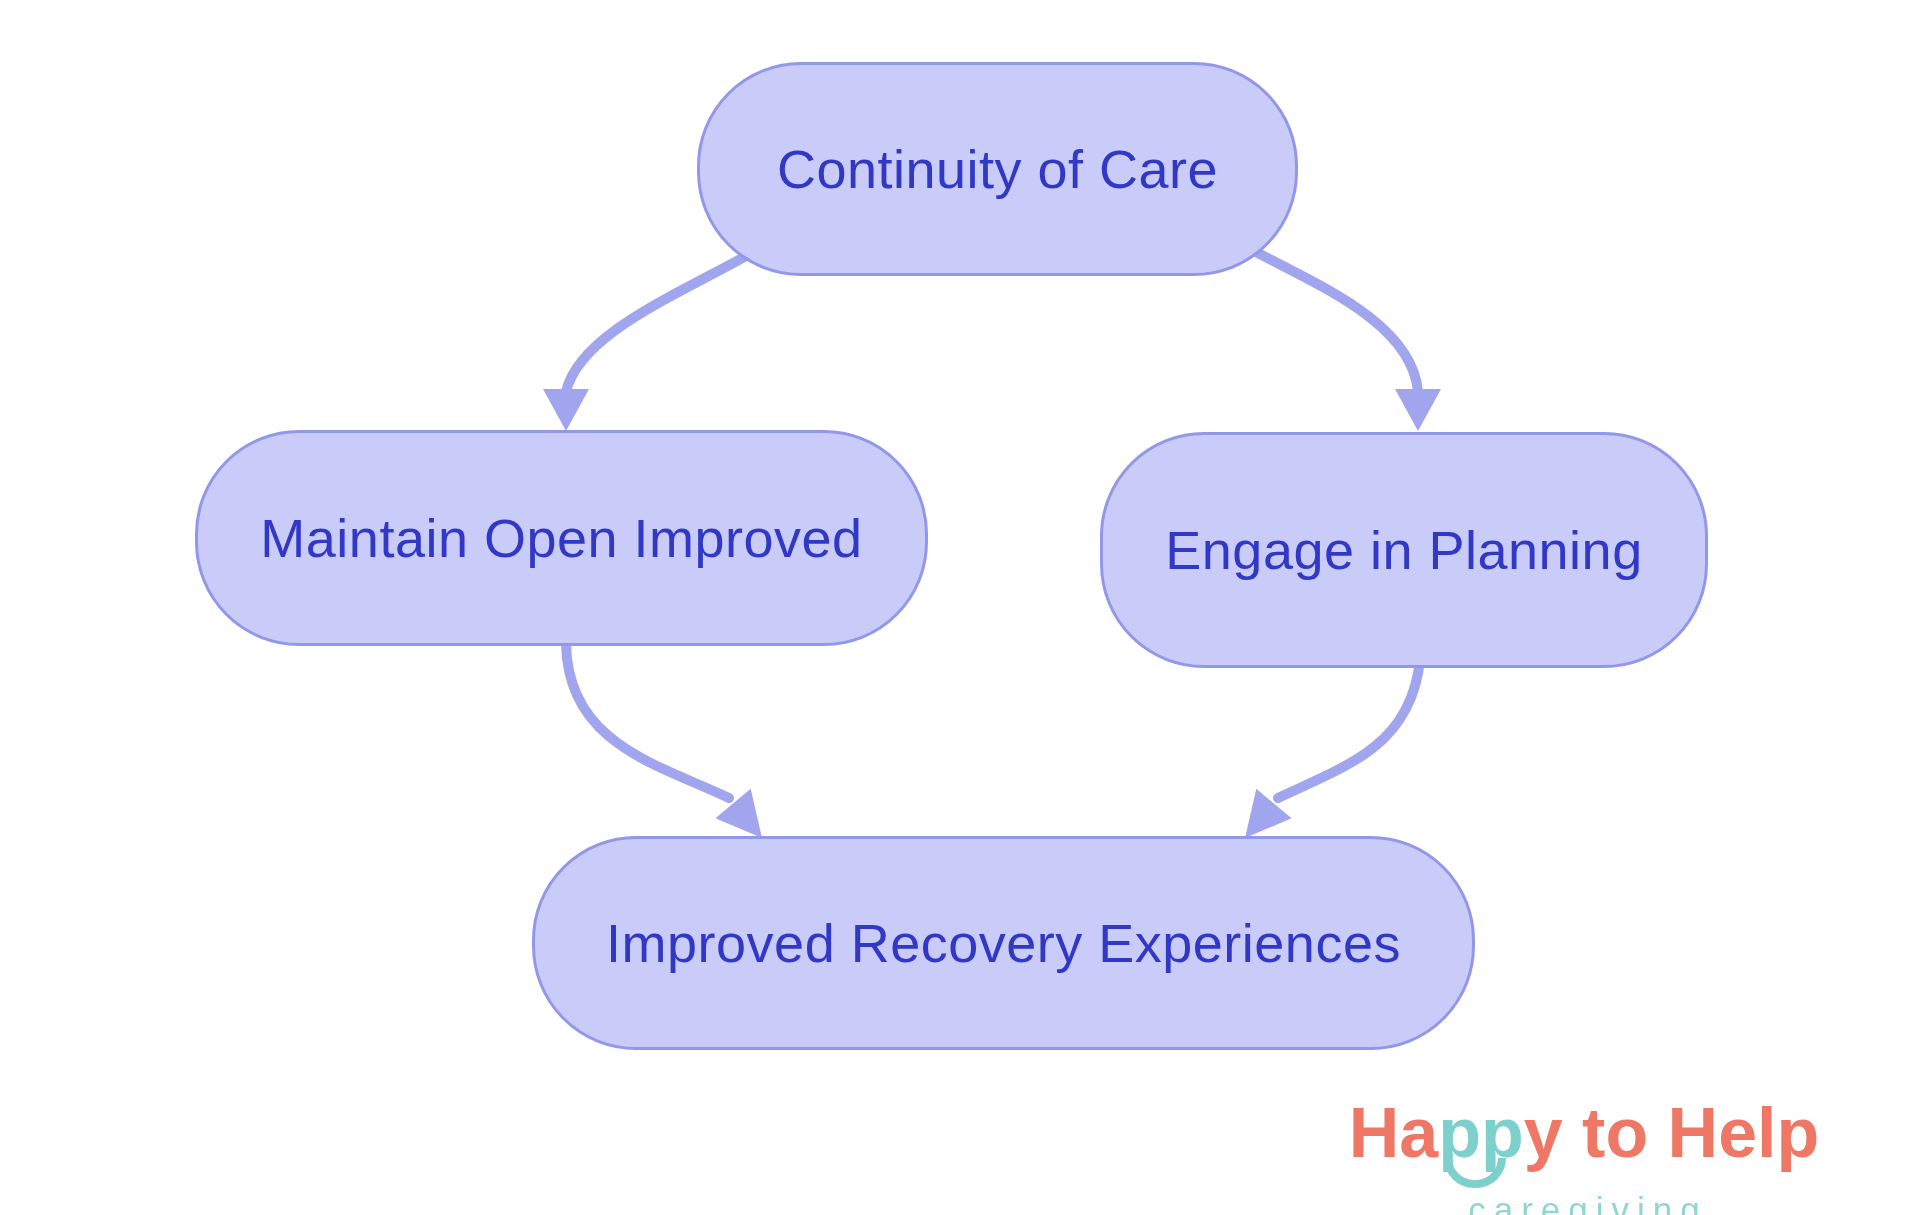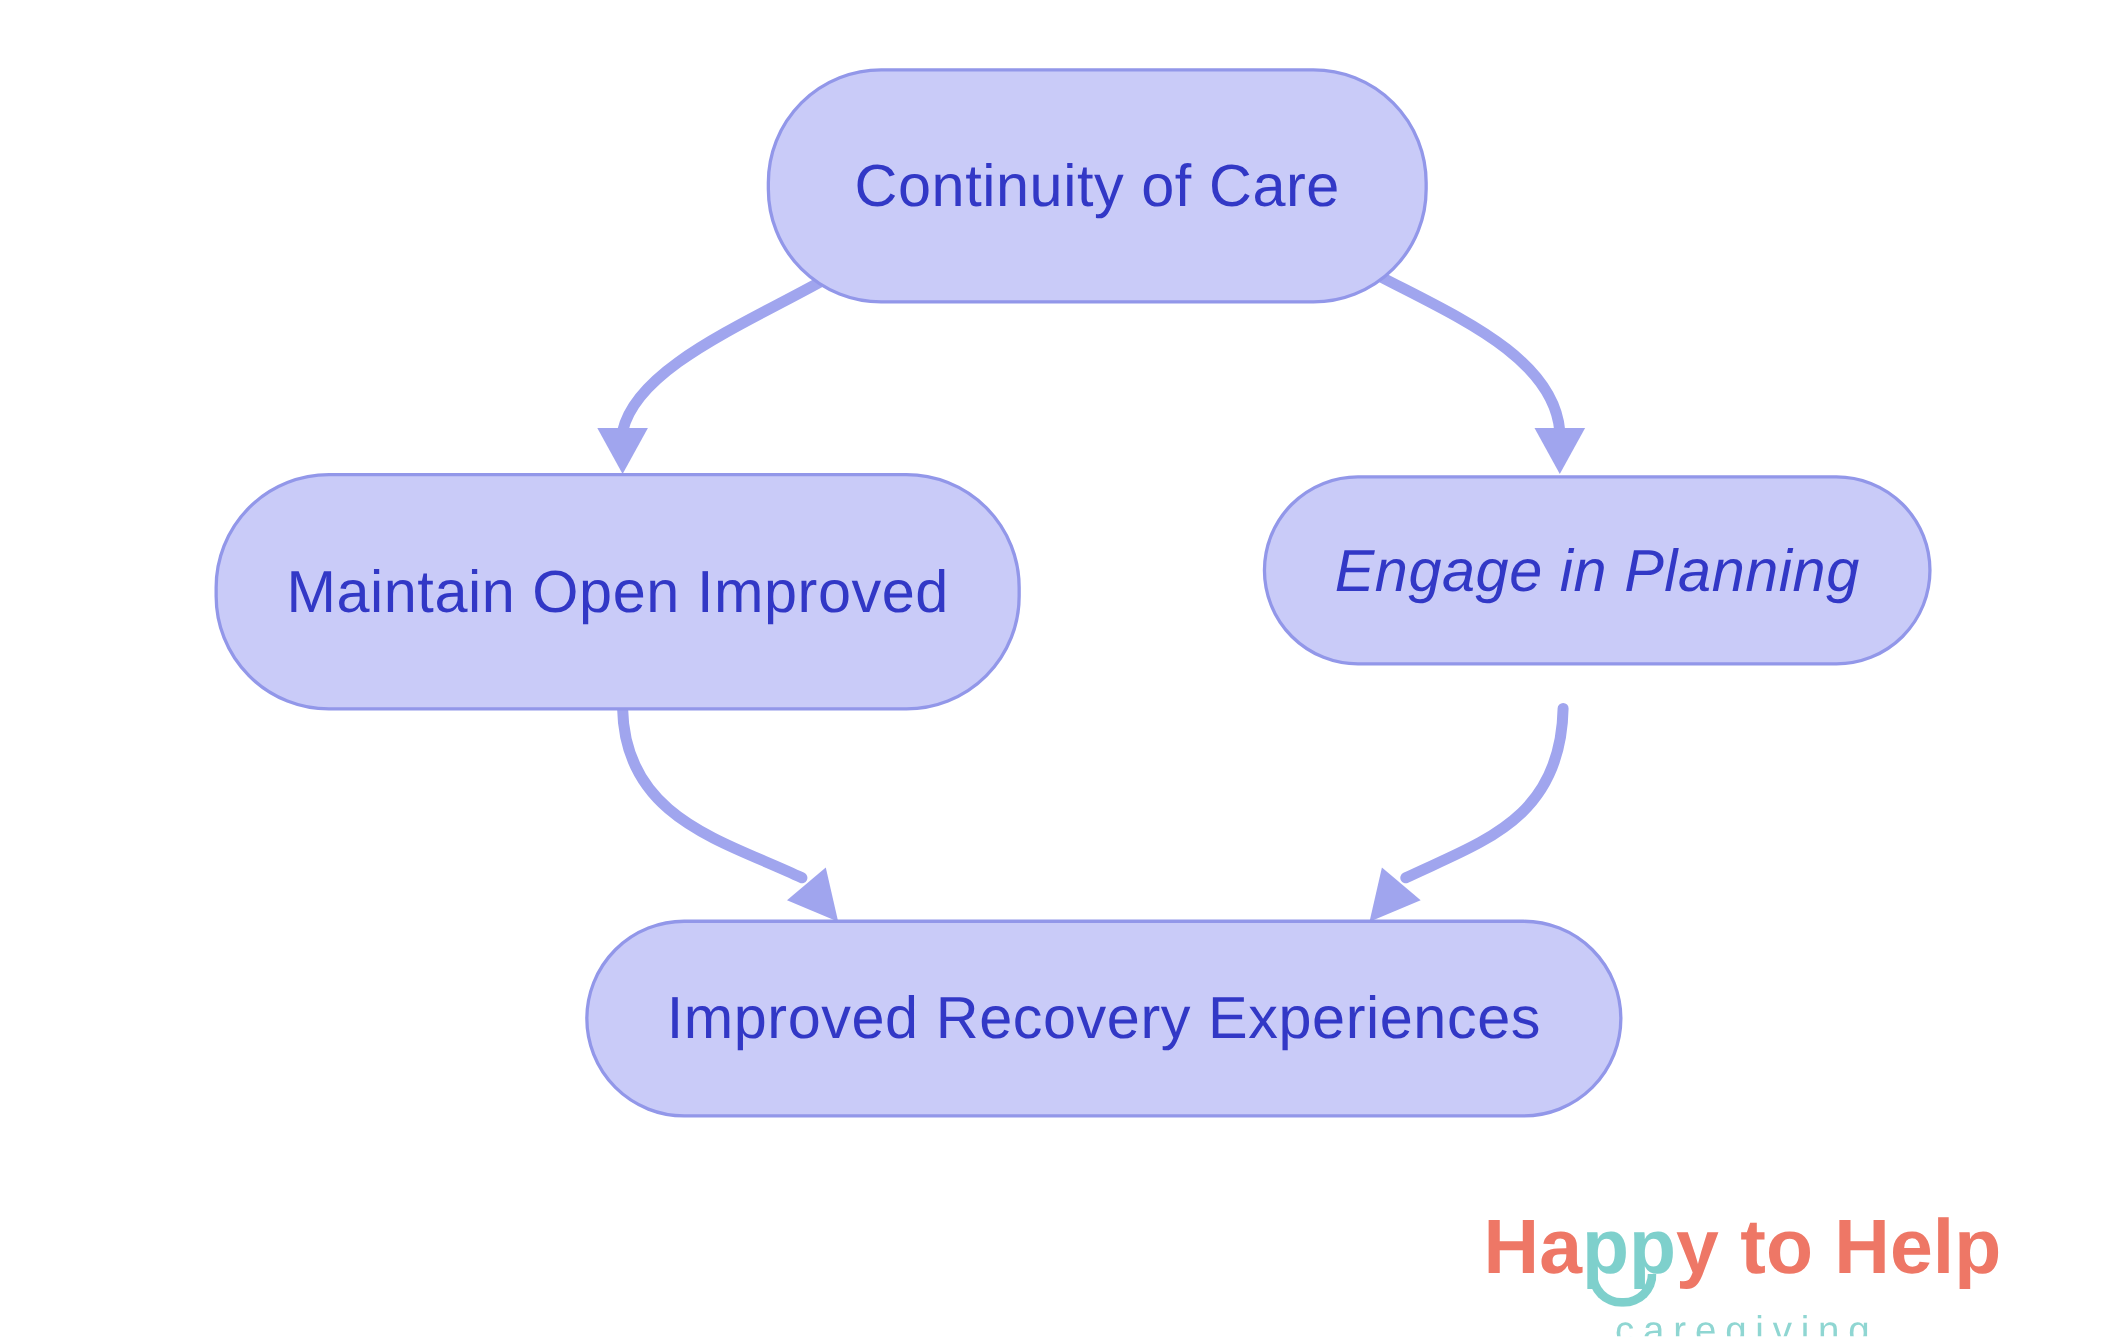--- a/index.html
+++ b/index.html
@@ -20,22 +20,22 @@
     display:flex;align-items:center;justify-content:center;
   }
   .node-label{
     color:var(--node-text,#3238c6);
     font-size:54px;
     letter-spacing:0.5px;
     white-space:nowrap;
   }
   .node-top   {left:697px;  top:29px;  width:601px; height:214px;margin-top:33px;}
   .node-left  {left:195px;  top:430px; width:733px; height:216px;}
-  .node-right {left:1148px; top:432px; width:608px; height:173px;font-style:italic;}
-  .node-bottom{left:532px;  top:836px; width:943px; height:180px;}
+  .node-right {left:1100px; top:432px; width:608px; height:236px;}
+  .node-bottom{left:532px;  top:836px; width:943px; height:214px;}
   
   svg.edges{position:absolute;left:0;top:0;}
   .edge-path{
     fill:none;
     stroke:var(--arrow,#a0a5ee);
     stroke-width:10;
     stroke-linecap:round;
   }
   .arrowhead{fill:var(--arrow,#a0a5ee);}
   

